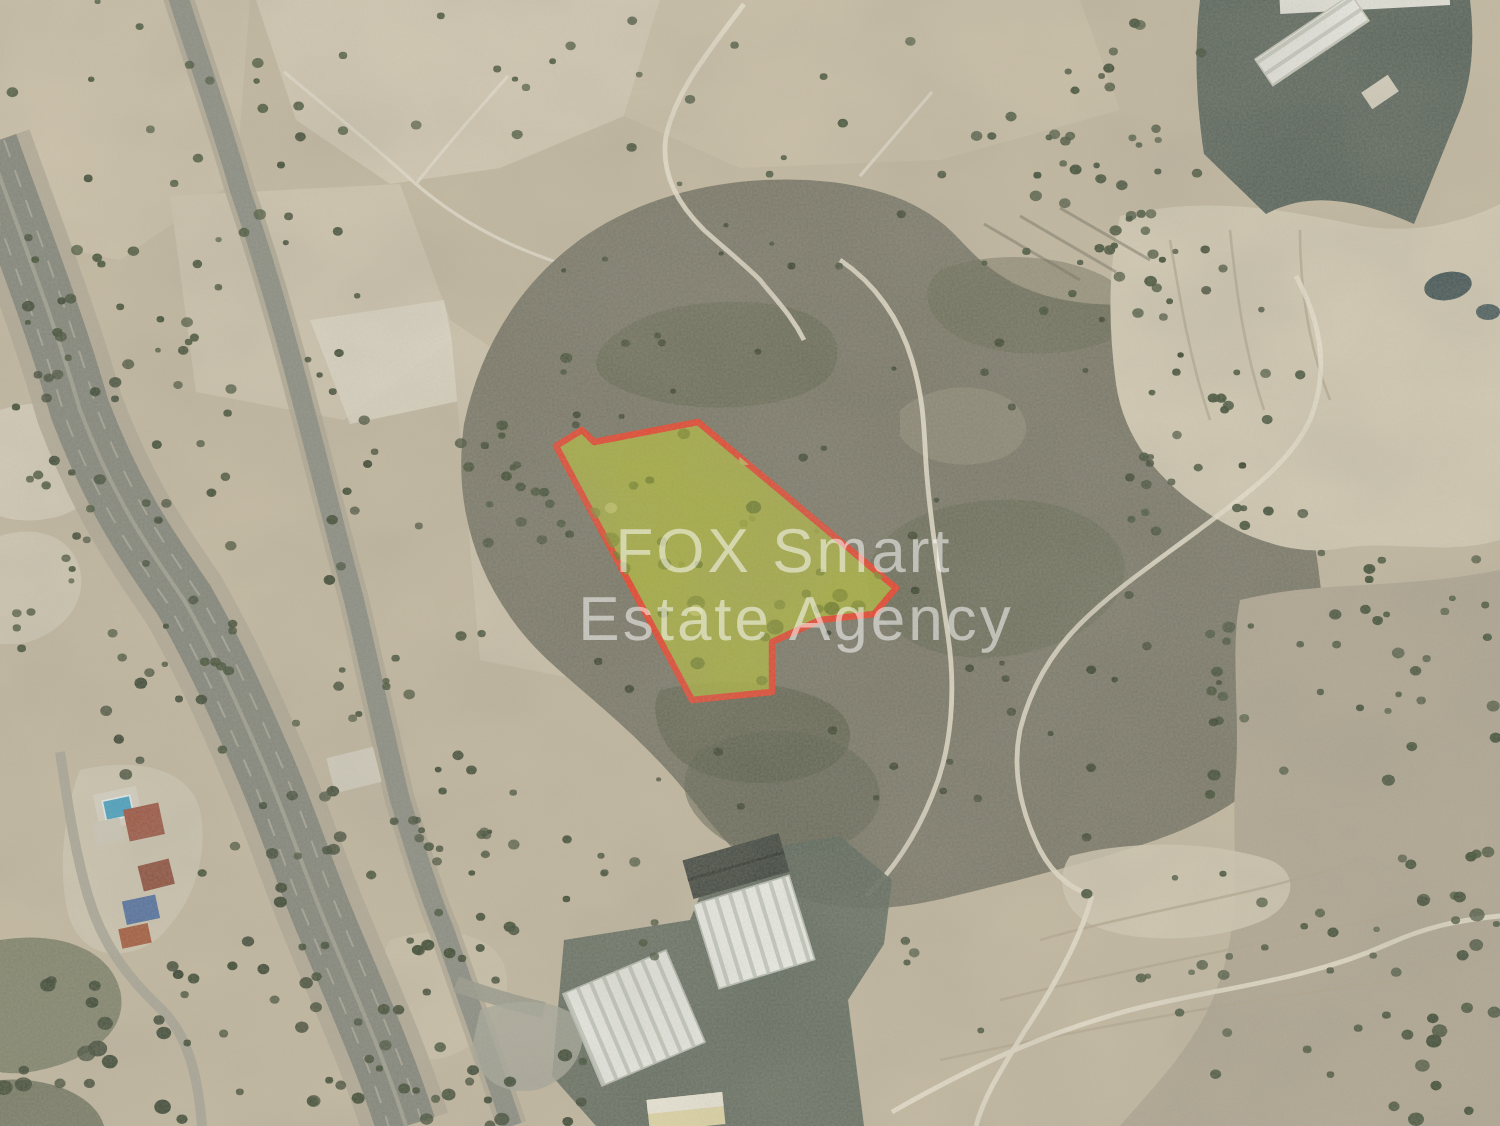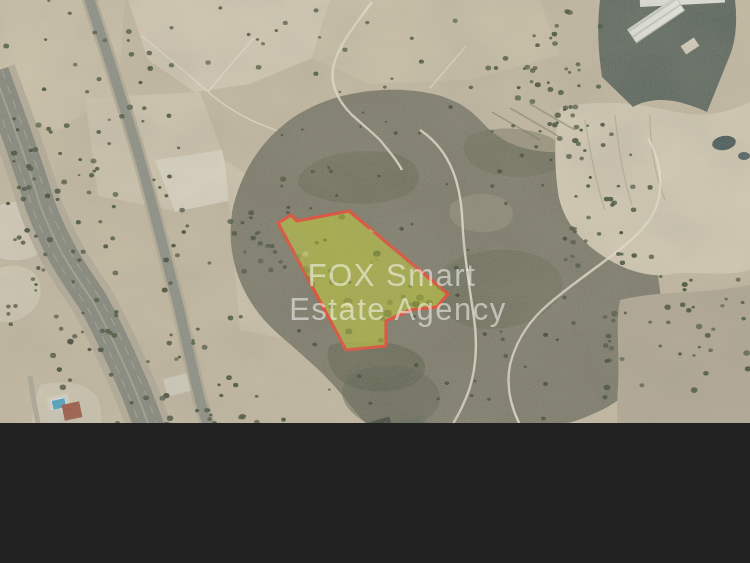--- a/index.html
+++ b/index.html
@@ -1,16 +1,16 @@
 <!DOCTYPE html>
 <html><head>
 <meta charset="utf-8">
 <style>
   html,body{margin:0;padding:0;background:#222;}
-  .stage{position:relative;width:750px;height:423px;overflow:hidden;background:#f97316;}
+  .stage{position:relative;width:750px;height:563px;overflow:hidden;background:#f97316;}
   .stage svg{display:block;}
   .wm{font-family:"Liberation Sans","DejaVu Sans",sans-serif;font-size:31px;letter-spacing:1.5px;font-weight:400;}
 </style>
 </head>
 <body>
 
 <div class="stage">
 <svg viewBox="0 0 750 563" width="750" height="563">
   <defs>
     <pattern id="ridgesV" width="7" height="7" patternUnits="userSpaceOnUse">

